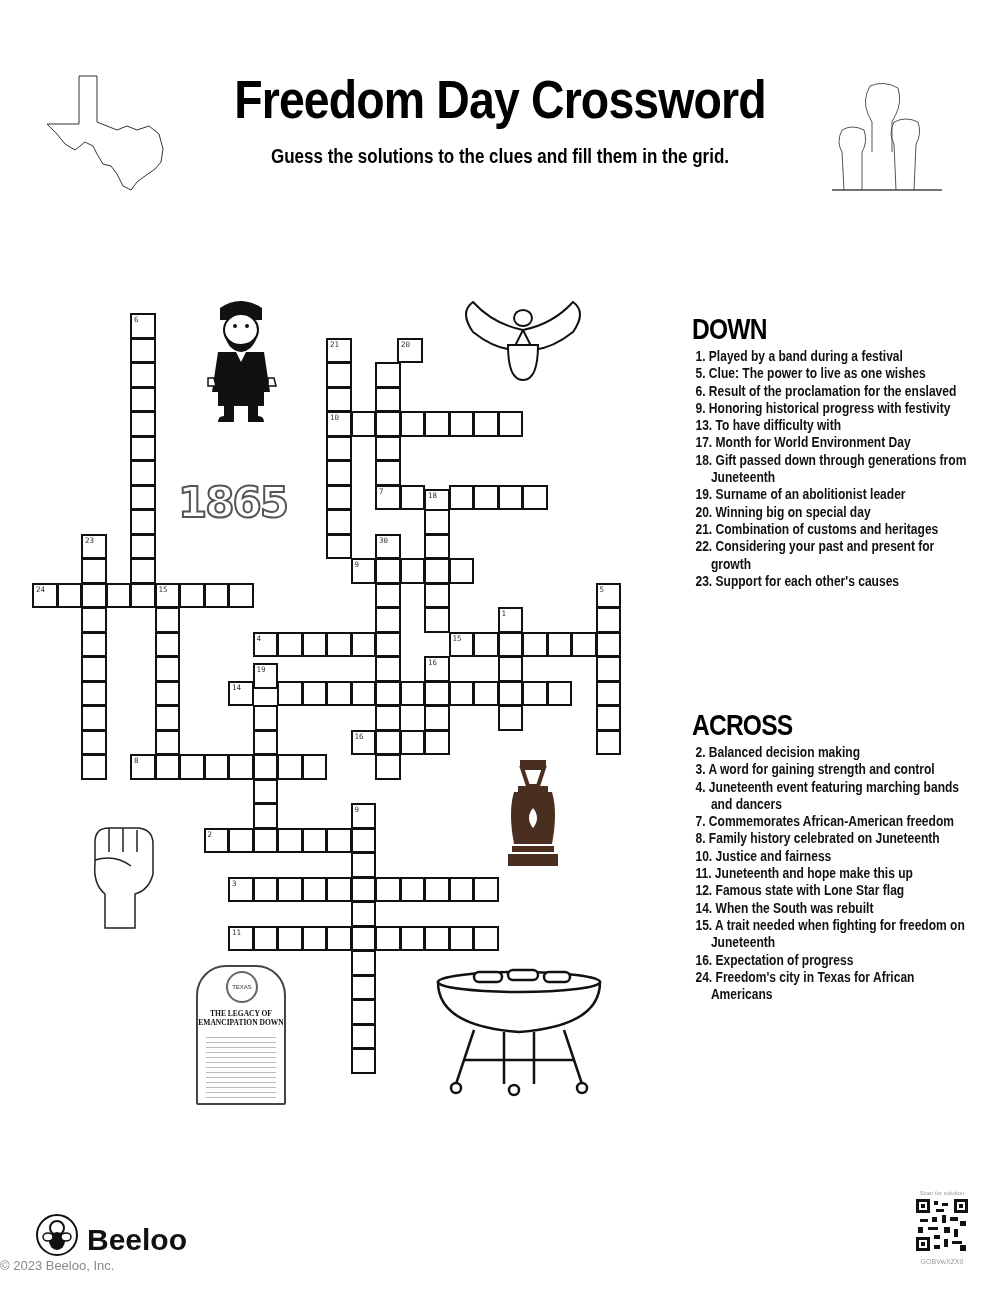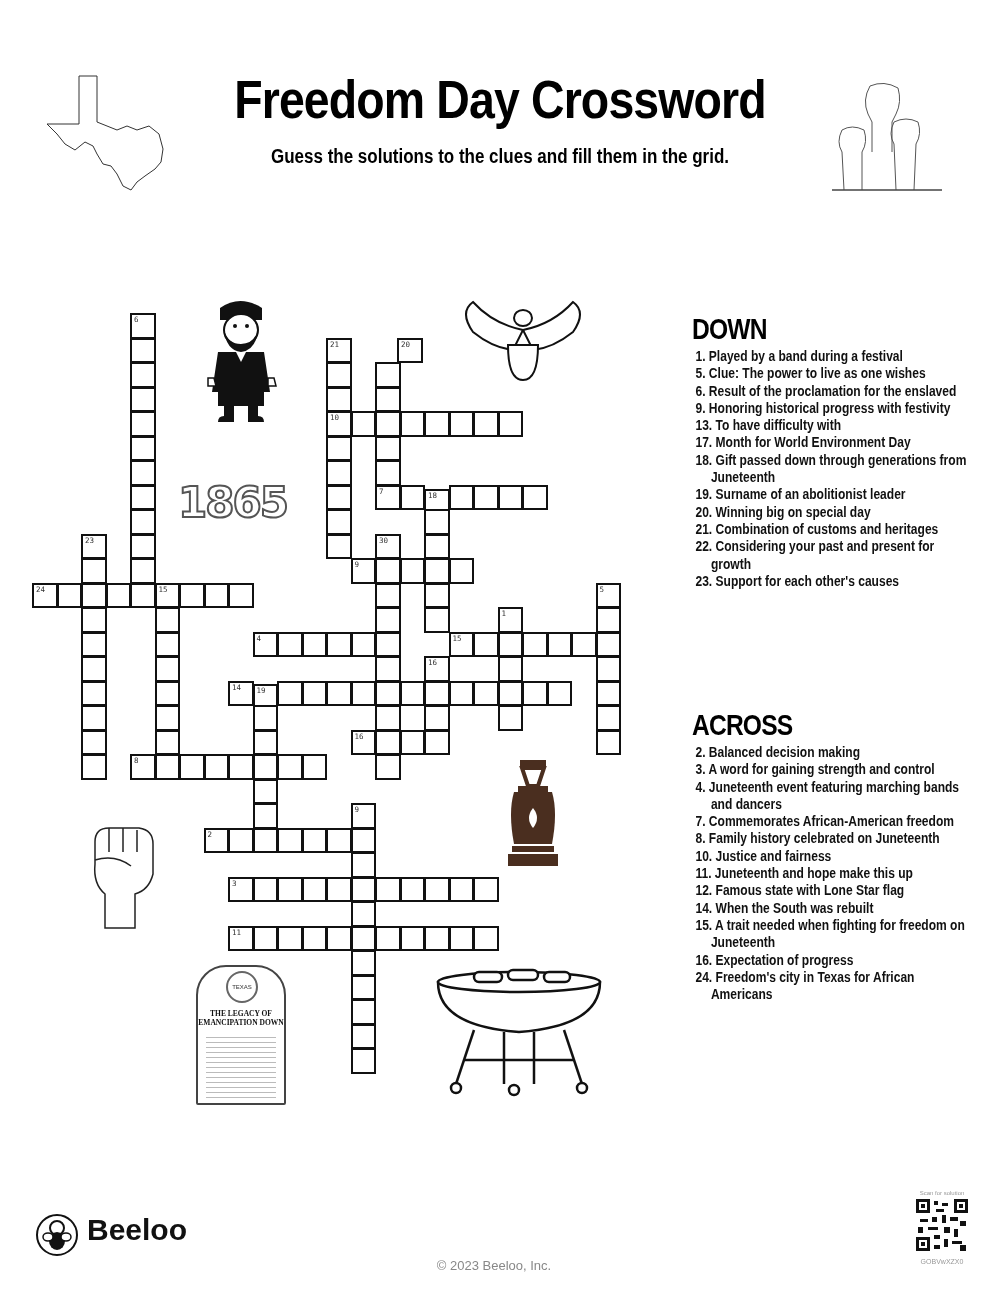--- a/index.html
+++ b/index.html
@@ -7,23 +7,23 @@
   .title { position: absolute; left: 0; right: 0; top: 68px; text-align: center; font-family: "Liberation Sans", sans-serif; font-weight: 700; font-size: 54px; letter-spacing: -1px; transform: scaleX(0.86); color: #000; }
   .subtitle { position: absolute; left: 0; right: 0; top: 145px; text-align: center; font-weight: 700; font-size: 20px; transform: scaleX(0.85); color: #000; }
   .grid { position: absolute; left: 0; top: 0; width: 1000px; height: 1294px; }
   .cell { position: absolute; width: 25.5px; height: 25.5px; border: 2px solid #111; background: #fff; }
   .cell .num { position: absolute; left: 2px; top: 0px; font-family: "DejaVu Sans Mono", monospace; font-size: 7.5px; color: #333; line-height: 9px; }
   .clues { position: absolute; left: 652px; width: 300px; margin-left: 40px; }
   .clues h2 { font-size: 30px; font-weight: 700; letter-spacing: -1px; transform: scaleX(0.82); transform-origin: left; margin-bottom: 2px; color: #000; }
   .clue { font-size: 14px; font-weight: 700; line-height: 17.3px; transform: scaleX(0.86); transform-origin: left; width: 330px; padding-left: 22px; text-indent: -18px; color: #111; }
   .clue .n { }
   .ill { position: absolute; }
-  .footer-logo { position: absolute; left: 35px; top: 1213px; display: flex; align-items: flex-start; gap: 8px; }
+  .footer-logo { position: absolute; left: 35px; top: 1213px; display: flex; align-items: flex-end; gap: 8px; }
   .footer-logo .brand { font-size: 30px; font-weight: 700; color: #111; }
-  .copyright { position: absolute; left: 0; right: 12px; top: 1258px; text-align: center; font-size: 13px; color: #888; }
+  .copyright { position: absolute; left: 0; right: 12px; top: 1258px; font-size: 13px; color: #888; }
   .qr-wrap { position: absolute; left: 912px; top: 1190px; width: 60px; text-align: center; }
   .qr-wrap .scan { font-size: 6px; color: #999; margin-bottom: 3px; }
   .qr-wrap .code { font-size: 7px; color: #999; margin-top: 3px; }
 </style>
 </head>
 <body>
 
 <div class="title">Freedom Day Crossword</div>
 <div class="subtitle">Guess the solutions to the clues and fill them in the grid.</div>
 
@@ -247,21 +247,21 @@
     <div class="cell" style="left: 571px; top: 631.5px;"></div>
     <div class="cell" style="left: 424px; top: 656px;">
       <span class="num">16</span>
     </div>
     <div class="cell" style="left: 424px; top: 680.5px;"></div>
     <div class="cell" style="left: 424px; top: 705px;"></div>
     <div class="cell" style="left: 424px; top: 729.5px;"></div>
     <div class="cell" style="left: 228px; top: 680.5px;">
       <span class="num">14</span>
     </div>
-    <div class="cell" style="left: 252.5px; top: 684px;">
+    <div class="cell" style="left: 252.5px; top: 663px;">
       <span class="num">19</span>
     </div>
     <div class="cell" style="left: 277px; top: 680.5px;"></div>
     <div class="cell" style="left: 301.5px; top: 680.5px;"></div>
     <div class="cell" style="left: 326px; top: 680.5px;"></div>
     <div class="cell" style="left: 350.5px; top: 680.5px;"></div>
     <div class="cell" style="left: 399.5px; top: 680.5px;"></div>
     <div class="cell" style="left: 448.5px; top: 680.5px;"></div>
     <div class="cell" style="left: 473px; top: 680.5px;"></div>
     <div class="cell" style="left: 522px; top: 680.5px;"></div>

